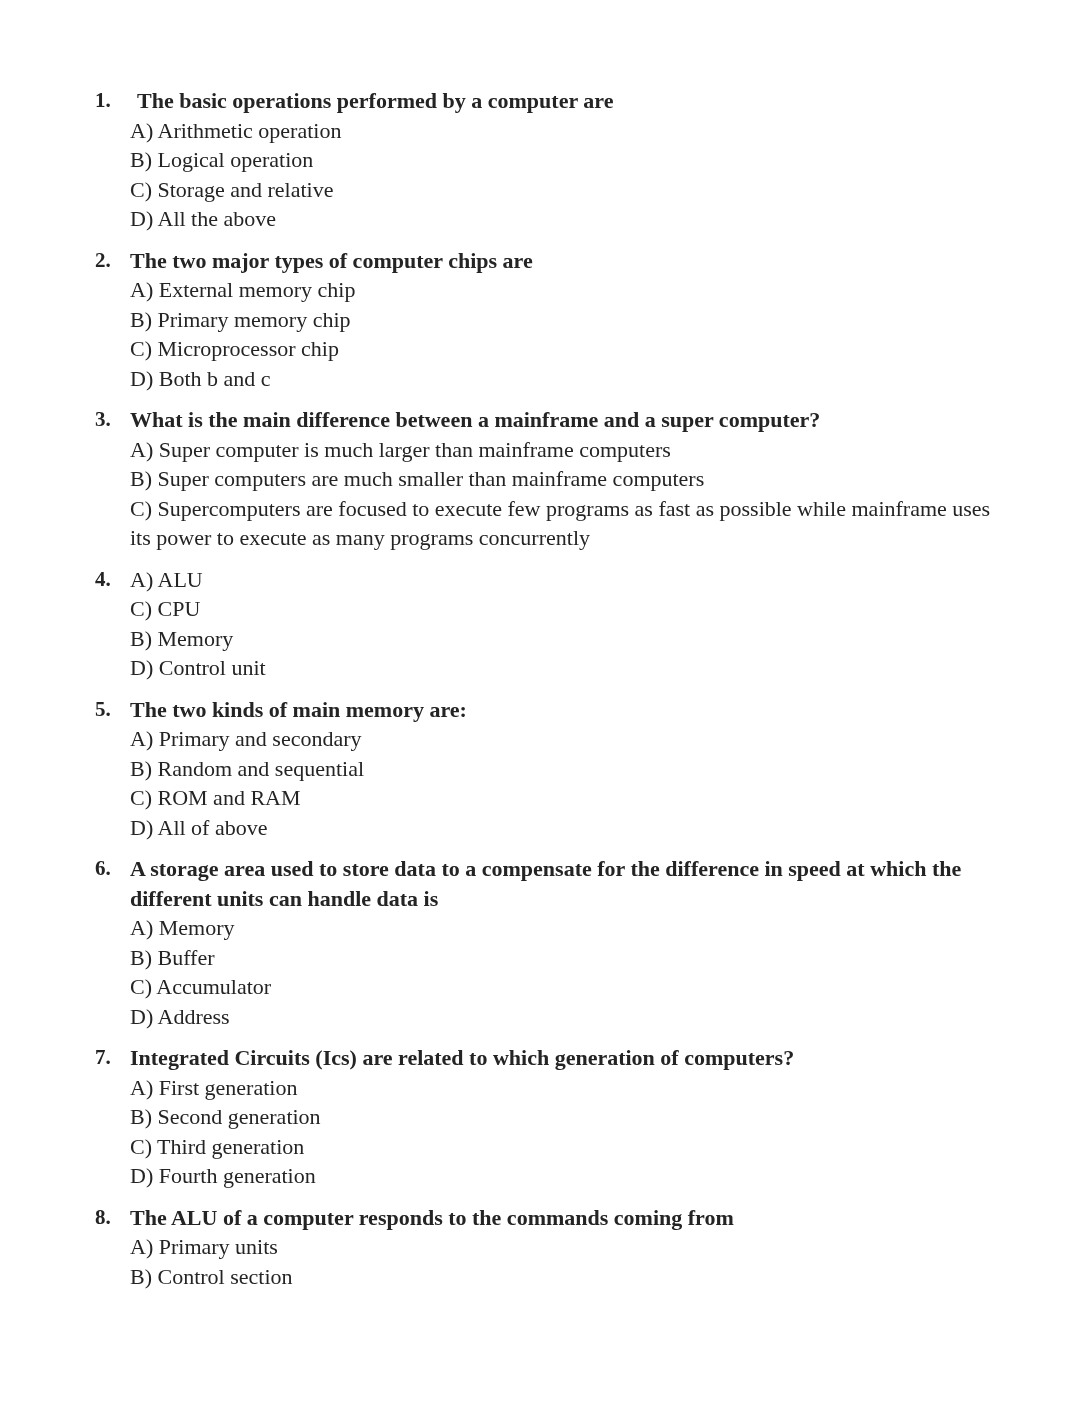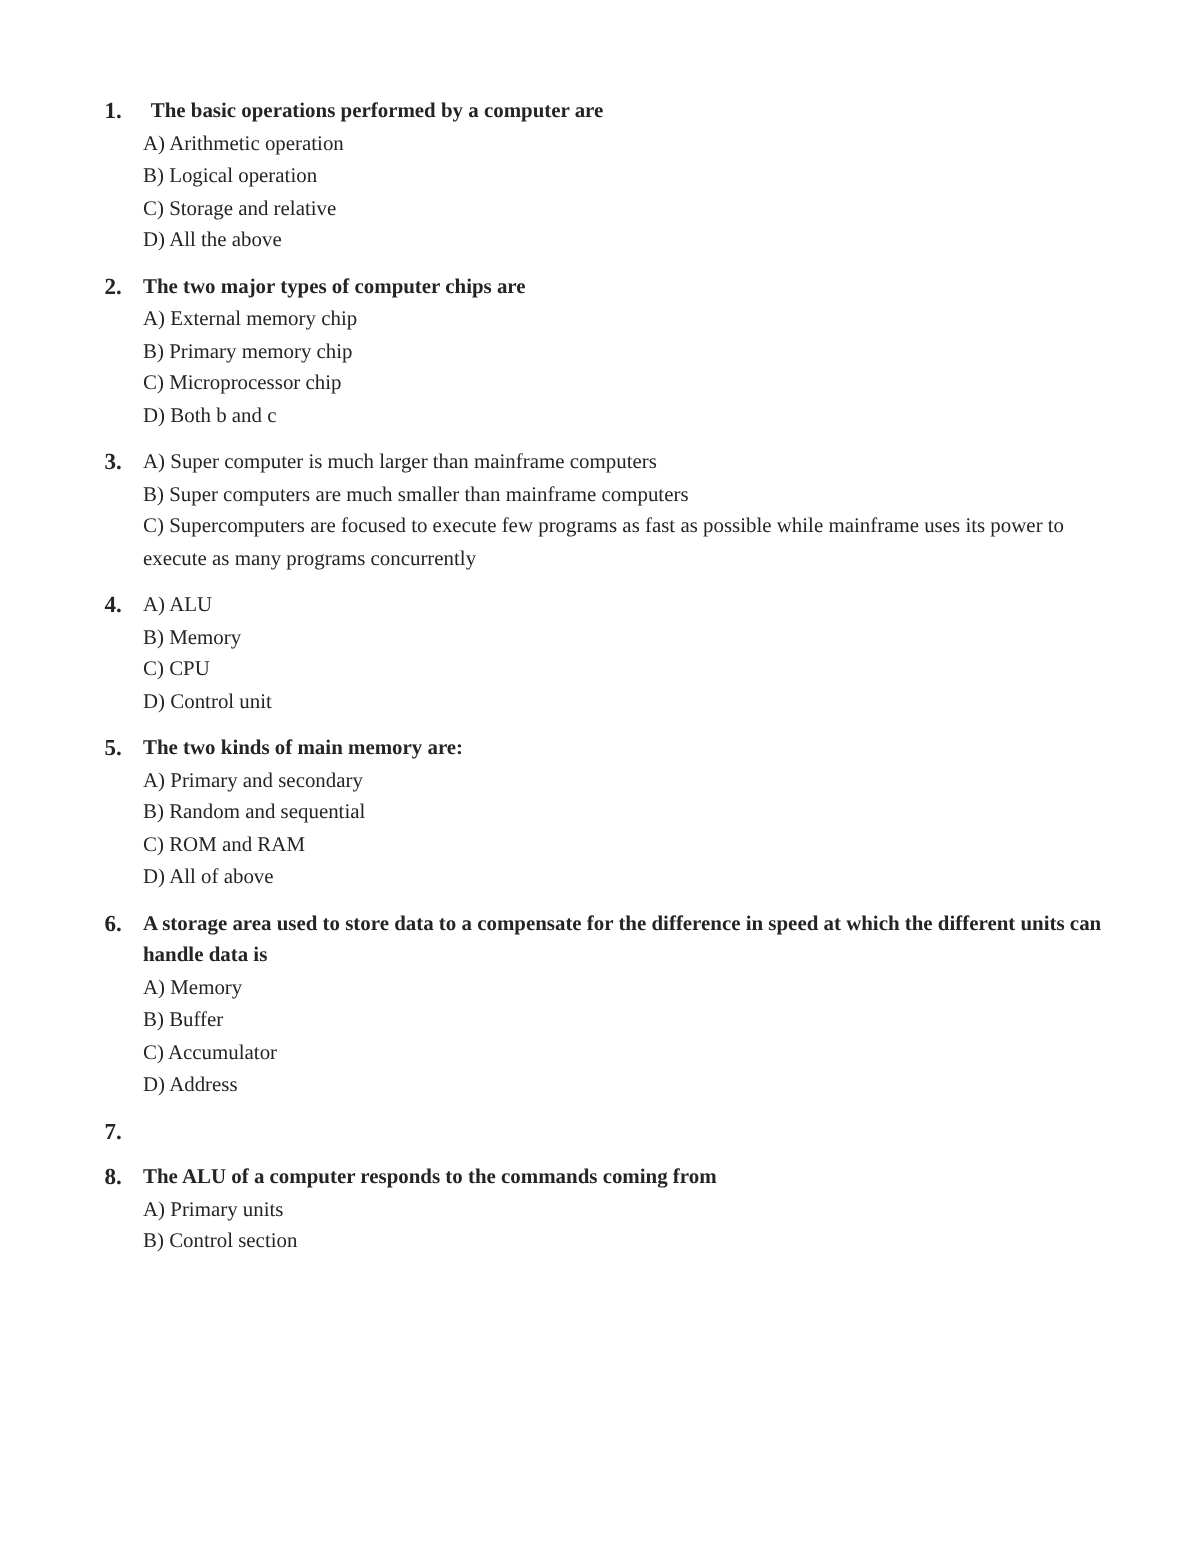--- a/index.html
+++ b/index.html
@@ -28,21 +28,21 @@
   }
   .qnum {
     flex: 0 0 35px;
     width: 35px;
     font-size: 21px;
     line-height: 29.5px;
     font-weight: bold;
   }
   .qbody {
     width: 882px;
-    font-size: 19px;
+    font-size: 22px;
     line-height: 29.5px;
   }
   .qtitle {
     font-weight: bold;
   }
   
   .question:first-child .qtitle {
     text-indent: 7px;
   }
   .opt {
@@ -72,32 +72,33 @@
     <div class="opt">A) External memory chip</div>
           <div class="opt">B) Primary memory chip</div>
           <div class="opt">C) Microprocessor chip</div>
           <div class="opt">D) Both b and c</div>
         </div>
   </div>
 
   <div class="question">
     <div class="qnum">3.</div>
     <div class="qbody">
+      <div class="qtitle">What is the main difference between a mainframe and a super computer?</div>
     <div class="opt">A) Super computer is much larger than mainframe computers</div>
           <div class="opt">B) Super computers are much smaller than mainframe computers</div>
           <div class="opt">C) Supercomputers are focused to execute few programs as fast as possible while mainframe uses its power to execute as many programs concurrently</div>
         </div>
   </div>
 
   <div class="question">
     <div class="qnum">4.</div>
     <div class="qbody">
     <div class="opt">A) ALU</div>
+          <div class="opt">C) CPU</div>
           <div class="opt">B) Memory</div>
-          <div class="opt">C) CPU</div>
           <div class="opt">D) Control unit</div>
         </div>
   </div>
 
   <div class="question">
     <div class="qnum">5.</div>
     <div class="qbody">
       <div class="qtitle">The two kinds of main memory are:</div>
     <div class="opt">A) Primary and secondary</div>
           <div class="opt">B) Random and sequential</div>
@@ -112,20 +113,27 @@
       <div class="qtitle">A storage area used to store data to a compensate for the difference in speed at which the different units can handle data is</div>
     <div class="opt">A) Memory</div>
           <div class="opt">B) Buffer</div>
           <div class="opt">C) Accumulator</div>
           <div class="opt">D) Address</div>
         </div>
   </div>
 
   <div class="question">
     <div class="qnum">7.</div>
+    <div class="qbody">
+      <div class="qtitle">Integrated Circuits (Ics) are related to which generation of computers?</div>
+    <div class="opt">A) First generation</div>
+          <div class="opt">B) Second generation</div>
+          <div class="opt">C) Third generation</div>
+          <div class="opt">D) Fourth generation</div>
+        </div>
   </div>
 
   <div class="question">
     <div class="qnum">8.</div>
     <div class="qbody">
       <div class="qtitle">The ALU of a computer responds to the commands coming from</div>
     <div class="opt">A) Primary units</div>
           <div class="opt">B) Control section</div>
         </div>
   </div>

